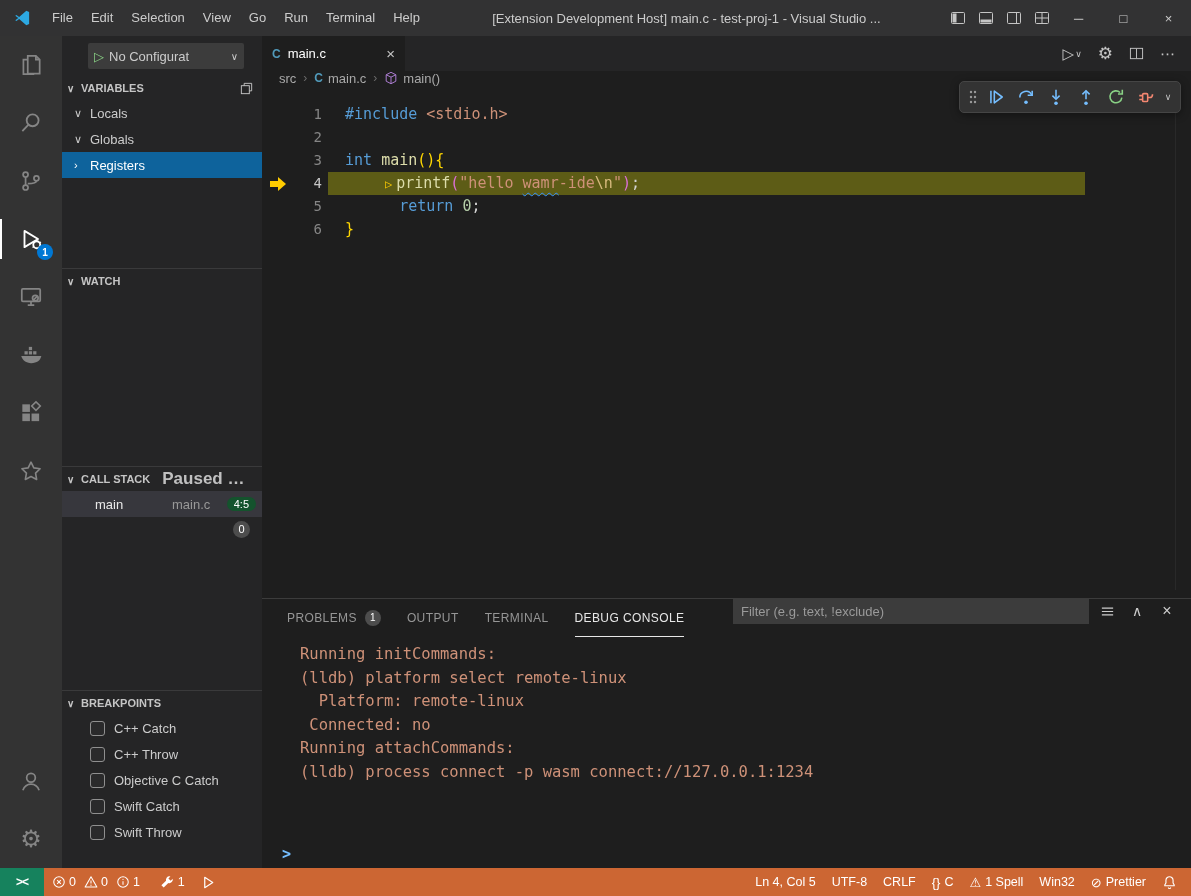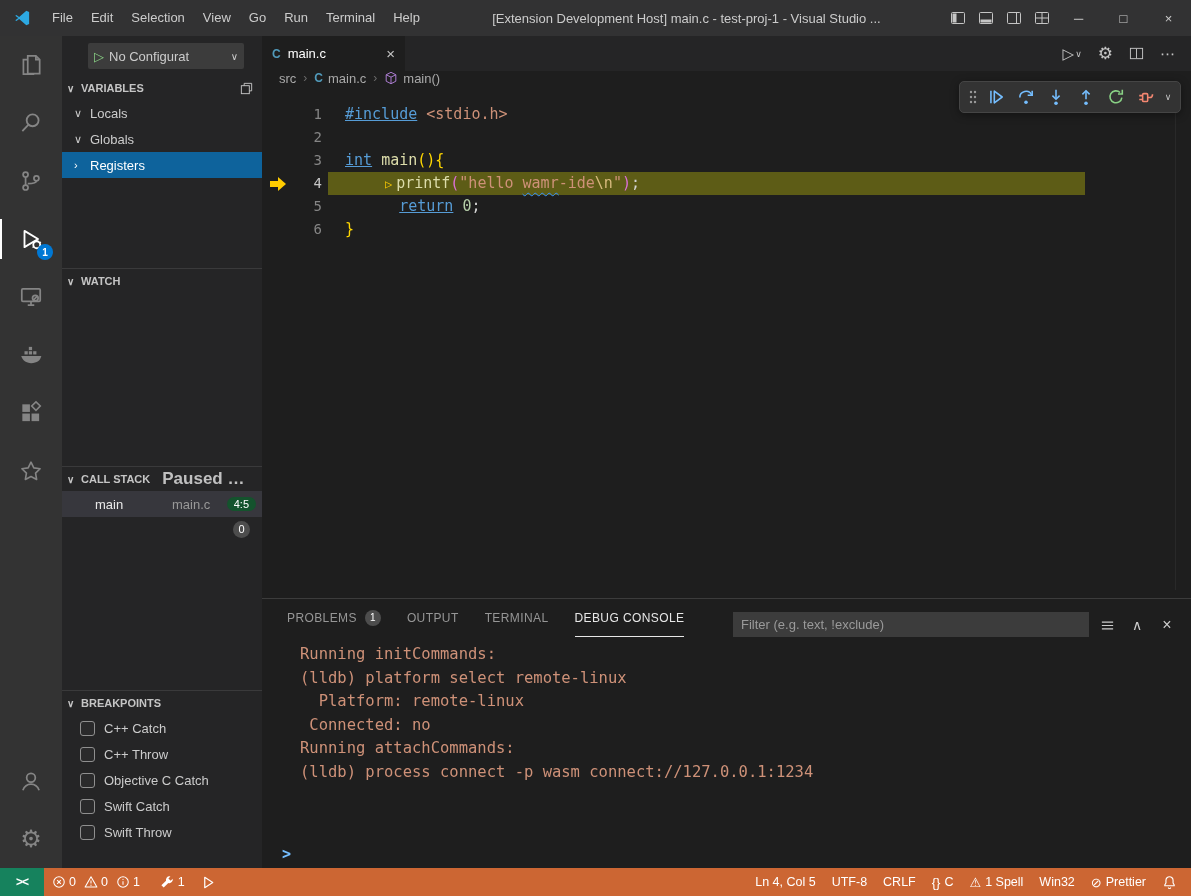--- a/index.html
+++ b/index.html
@@ -57,21 +57,21 @@
   .tree-row { height:26px; display:flex; align-items:center; padding-left:12px; cursor:pointer; }
   .tree-row.selected { background:#0e639c; color:#ffffff; }
   .tree-row .chev { width:16px; font-size:11px; color:inherit; }
   .frame-row { height:26px; display:flex; align-items:center; background:#37373d; padding:0 6px 0 33px; cursor:pointer; }
   .frame-name { width:77px; color:#e8e8e8; }
   .frame-file { flex:1; color:#989898; }
   .badge-pill { background:#14532d; color:#ffffff; border-radius:10px; padding:1px 7px; font-size:11px; }
   .zero-row { height:24px; display:flex; align-items:center; justify-content:flex-end; padding-right:12px; }
   .badge-circle { width:17px; height:17px; border-radius:50%; background:#4d4d4d; color:#fff;
                   font-size:11px; display:flex; align-items:center; justify-content:center; }
-  .bp-row { height:26px; display:flex; align-items:center; padding-left:18px; cursor:pointer; }
+  .bp-row { height:26px; display:flex; align-items:center; padding-left:28px; cursor:pointer; }
   .checkbox { width:15px; height:15px; border:1px solid #8f8f8f; border-radius:3px; background:#2a2a2b; flex:none; }
   .bp-label { margin-left:9px; color:#cccccc; }
 
   
   .main { position:absolute; top:36px; left:262px; right:0; bottom:28px; background:#1e1e1e; }
   .tabbar { position:absolute; top:0; left:0; right:0; height:35px; background:#252526; display:flex; }
   .tab { width:143px; background:#1e1e1e; color:#ffffff; display:flex; align-items:center;
          padding:0 10px; gap:7px; font-size:13px; cursor:pointer; }
   .c-glyph { color:#519aba; font-weight:700; font-size:12px; }
   .tab-close { margin-left:auto; color:#c5c5c5; font-size:15px; }
@@ -91,21 +91,21 @@
   .glyph { position:relative; width:34px; flex:none; }
   .glyph.cur::before { content:""; position:absolute; left:8px; top:9px; width:8px; height:6px;
                        background:#ffcc00; }
   .glyph.cur::after { content:""; position:absolute; left:16px; top:5px; width:0; height:0;
                       border-top:7px solid transparent; border-bottom:7px solid transparent;
                       border-left:8px solid #ffcc00; }
   .ln { width:26px; flex:none; text-align:right; color:#858585; font-size:14px; margin-right:6px; }
   .ln.cur { color:#c6c6c6; }
   .line-content { width:757px; flex:none; padding-left:17px; color:#d4d4d4; }
   .code-line.current .line-content { background:#5d5c16; }
-  .tk-k { color:#569cd6;text-decoration:underline; }
+  .tk-k { color:#569cd6; }
   .tk-f { color:#dcdcaa; }
   .tk-s { color:#ce9178; }
   .tk-esc { color:#d7ba7d; }
   .tk-n { color:#b5cea8; }
   .tk-b1 { color:#ffd700; }
   .tk-b2 { color:#da70d6; }
   .tk-p { color:#d4d4d4; }
   .tk-sq { text-decoration:underline wavy #3794ff 1px; text-underline-offset:4px; }
   .tk-marker { display:inline-block; width:15px; color:#ffcc00; text-align:center; }
   .tk-marker::before { content:"▷"; font-size:12px; font-weight:700; }
@@ -113,21 +113,21 @@
   
   .debug-toolbar { position:absolute; top:45px; right:10px; height:32px; background:#333333;
                    border:1px solid #454545; border-radius:5px; display:flex; align-items:center;
                    padding:0 5px; z-index:10; box-shadow:0 2px 8px rgba(0,0,0,0.4); }
   .dt-btn { width:30px; height:26px; display:flex; align-items:center; justify-content:center; cursor:pointer; border-radius:4px; }
   .dt-grip { width:16px; cursor:grab; display:flex; align-items:center; justify-content:center; }
   .dt-dd { width:14px; color:#c5c5c5; font-size:9px; display:flex; align-items:center; justify-content:center; }
 
   
   .panel { position:absolute; top:562px; left:0; right:0; bottom:0; border-top:1px solid #3c3c3c; background:#1e1e1e; }
-  .panel-header { height:38px; display:flex; align-items:flex-end; padding:0 12px 0 25px; }
+  .panel-header { height:38px; display:flex; align-items:flex-start; padding:0 12px 0 25px; }
   .panel-tabs { display:flex; height:38px; gap:26px; }
   .panel-tab { height:38px; display:flex; align-items:center; gap:8px; font-size:12px;
                letter-spacing:0.4px; color:#969696; cursor:pointer; border-bottom:1px solid transparent; }
   .panel-tab.active { color:#e7e7e7; border-bottom-color:#e7e7e7; }
   .pt-badge { width:16px; height:16px; border-radius:50%; background:#4d4d4d; color:#fff; font-size:10px;
               display:flex; align-items:center; justify-content:center; letter-spacing:0; }
   .filter-input { margin-left:auto; width:356px; height:25px; background:#3c3c3c; border:none;
                   color:#cccccc; font-size:13px; padding:0 8px; font-family:"Liberation Sans",sans-serif; }
   .filter-input::placeholder { color:#9a9a9a; }
   .ph-ic { width:24px; height:24px; display:flex; align-items:center; justify-content:center;

